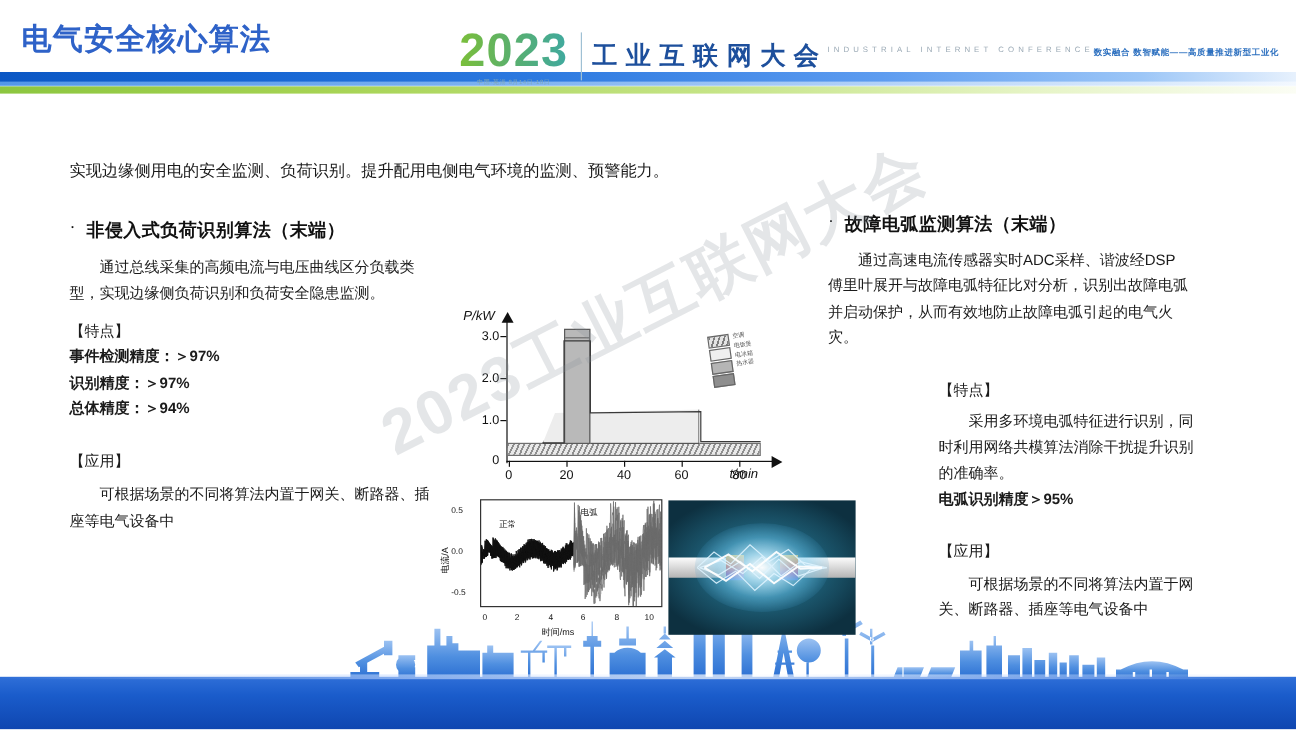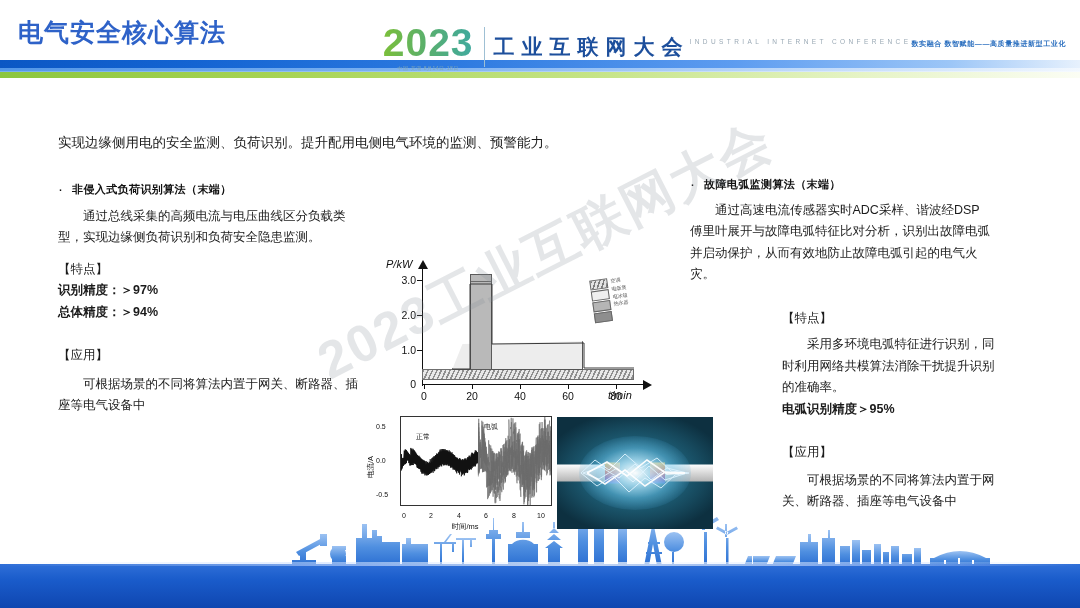--- a/index.html
+++ b/index.html
@@ -66,21 +66,21 @@
   
   .lead{
     position:absolute;left:58px;top:132px;width:700px;
     font-size:13.5px;color:#1b1b1b;line-height:1.6;
   }
   .col{position:absolute;font-size:12.5px;color:#1b1b1b;line-height:1.72;}
   .col-left{left:58px;top:180px;width:300px;}
   .col-right{left:690px;top:175px;width:300px;}
   .head-row{display:flex;align-items:flex-start;gap:9px;}
   .bullet{font-size:15px;line-height:1.1;color:#111;padding-top:1px;}
-  .head-title{font-size:11px;font-weight:700;color:#111;letter-spacing:.4px;text-align:center;}
+  .head-title{font-size:15px;font-weight:700;color:#111;letter-spacing:.4px;text-align:center;}
   .para{text-indent:2em;margin-top:7px;}
   .blk{font-size:12.5px;margin-top:0;}
   .bold{font-weight:700;}
   .spacer-sm{height:10px;}
   .spacer-md{height:22px;}
 
   .col-right .para{margin-top:6px;}
   .col-right .feature-body{text-indent:2em;margin-top:5px;}
   .col-right-inner{margin-left:92px;width:215px;}
   .col-right-top{width:300px;}
@@ -211,20 +211,21 @@
   <div class="lead">实现边缘侧用电的安全监测、负荷识别。提升配用电侧电气环境的监测、预警能力。</div>
 
   <div class="col col-left">
     <div class="head-row">
       <span class="bullet">·</span>
       <span class="head-title">非侵入式负荷识别算法（末端）</span>
     </div>
     <div class="para">通过总线采集的高频电流与电压曲线区分负载类型，实现边缘侧负荷识别和负荷安全隐患监测。</div>
     <div class="spacer-sm"></div>
     <div class="blk">【特点】</div>
+    <div class="blk bold">事件检测精度：＞97%</div>
     <div class="blk bold">识别精度：＞97%</div>
     <div class="blk bold">总体精度：＞94%</div>
     <div class="spacer-md"></div>
     <div class="blk">【应用】</div>
     <div class="para">可根据场景的不同将算法内置于网关、断路器、插座等电气设备中</div>
   </div>
 
   <div class="col col-right">
     <div class="col-right-top">
       <div class="head-row">

